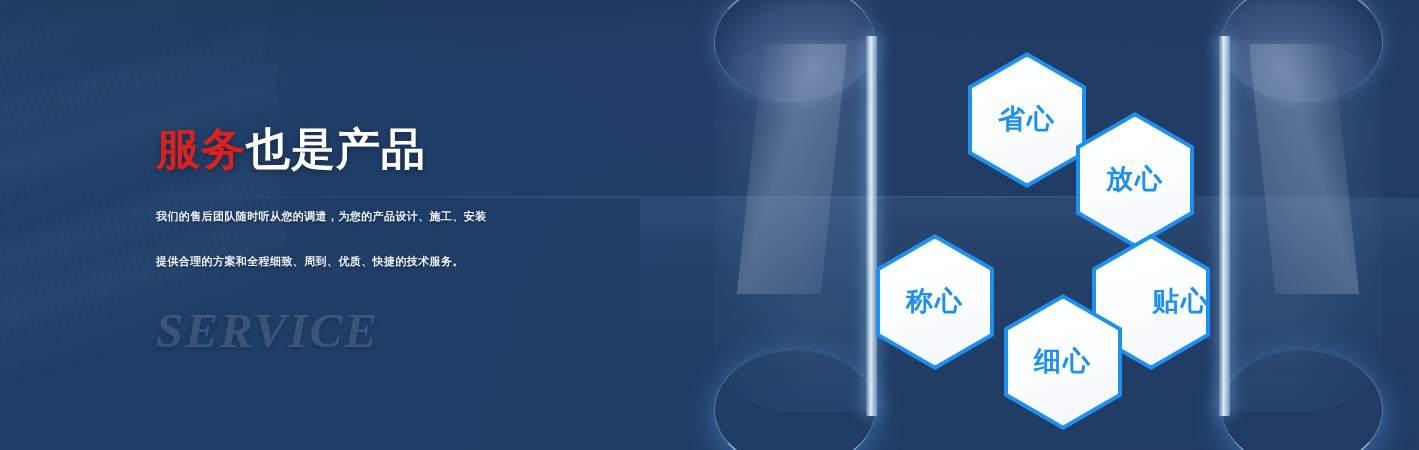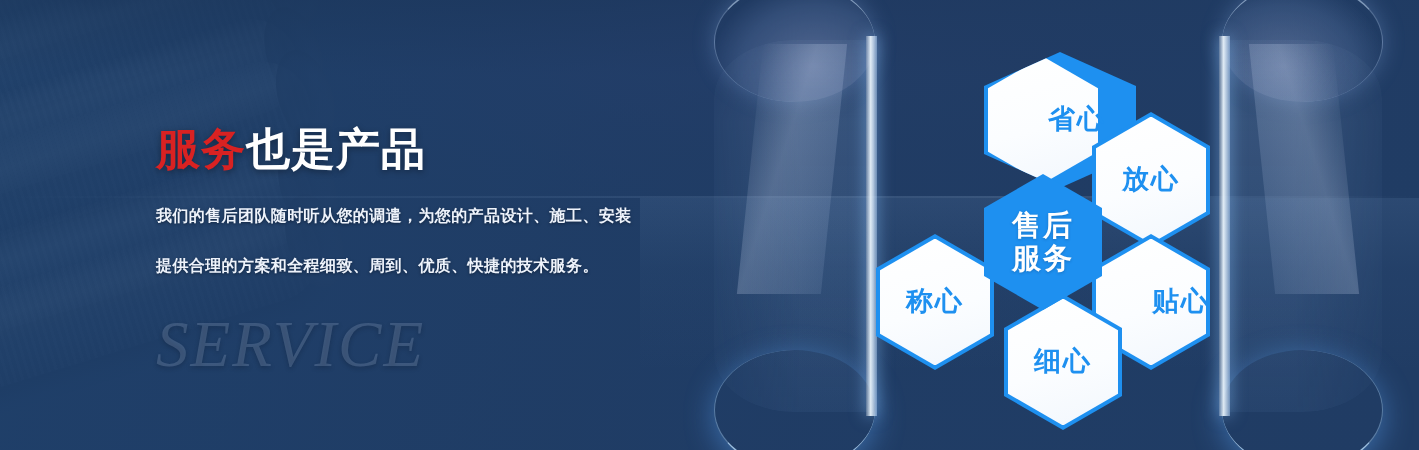--- a/index.html
+++ b/index.html
@@ -139,27 +139,27 @@
 
   
   #text-block{position:absolute;left:156px;top:126px;width:570px;}
   #headline{
     font-size:44px;font-weight:700;line-height:1.06;letter-spacing:1px;
     margin:0 0 26px 0;white-space:nowrap;
   }
   #headline .red{color:#d92222;text-shadow:0 2px 6px rgba(0,0,0,.35);}
   #headline .white{color:#ffffff;text-shadow:0 2px 6px rgba(0,0,0,.35);}
   .body-line{
-    color:#eef3fb;font-size:16px;font-weight:700;letter-spacing:.4px;
+    color:#eef3fb;font-size:11px;font-weight:700;letter-spacing:.4px;
     line-height:34px;text-shadow:0 1px 3px rgba(6,16,32,.6);white-space:nowrap;
   }
   #watermark{
     margin-top:24px;
     font-family:"Liberation Serif","DejaVu Serif",serif;
-    font-style:italic;font-weight:400;font-size:65px;letter-spacing:2px;
+    font-style:italic;font-weight:700;font-size:49px;letter-spacing:2px;
     color:rgba(190,212,240,.20);
     text-shadow:0 2px 4px rgba(10,22,40,.28);
     user-select:none;
   }
 
   
   #hex-cluster{position:absolute;left:876px;top:52px;width:340px;height:348px;}
   .hex{
     position:absolute;width:118px;height:136px;
     display:flex;align-items:center;justify-content:center;
@@ -175,23 +175,23 @@
     position:relative;z-index:2;
     color:#1e90f0;font-size:27px;font-weight:700;letter-spacing:2px;
     line-height:1.15;text-align:center;
   }
   .hex.center{background:#1e90f0;}
   .hex.center .label{
     color:#ffffff;font-size:29px;letter-spacing:2px;
     text-shadow:0 1px 3px rgba(10,50,100,.30);
   }
   
-  #hex-nx   {left:108px; top:0px;padding-left:34px;}     
+  #hex-nx   {left:92px; top:0px;}     
   #hex-nw   {left:0px;   top:60px;}    
-  #hex-ne   {left:216px; top:60px;}    
+  #hex-ne   {left:200px; top:60px;}    
   #hex-c    {left:108px; top:122px;}   
   #hex-sw   {left:0px;   top:182px;justify-content:center;}   
   #hex-se   {left:216px; top:182px;justify-content:flex-end;}   
   #hex-sx   {left:108px; top:242px;margin-left:20px;}   
 </style>
 </head>
 <body>
 
 <div id="stage">
 
@@ -258,22 +258,16 @@
     <div class="hex" id="hex-se">
       <div class="inner"></div>
       <div class="label">贴心</div>
     </div>
 
     <div class="hex" id="hex-sx">
       <div class="inner"></div>
       <div class="label">细心</div>
     </div>
 
-    <div class="hex center" id="hex-c">
-      <div class="label">
-        <span>售后</span><br>
-        <span>服务</span>
-      </div>
-    </div>
 
   </div>
 
 </div>
 
 </body></html>

